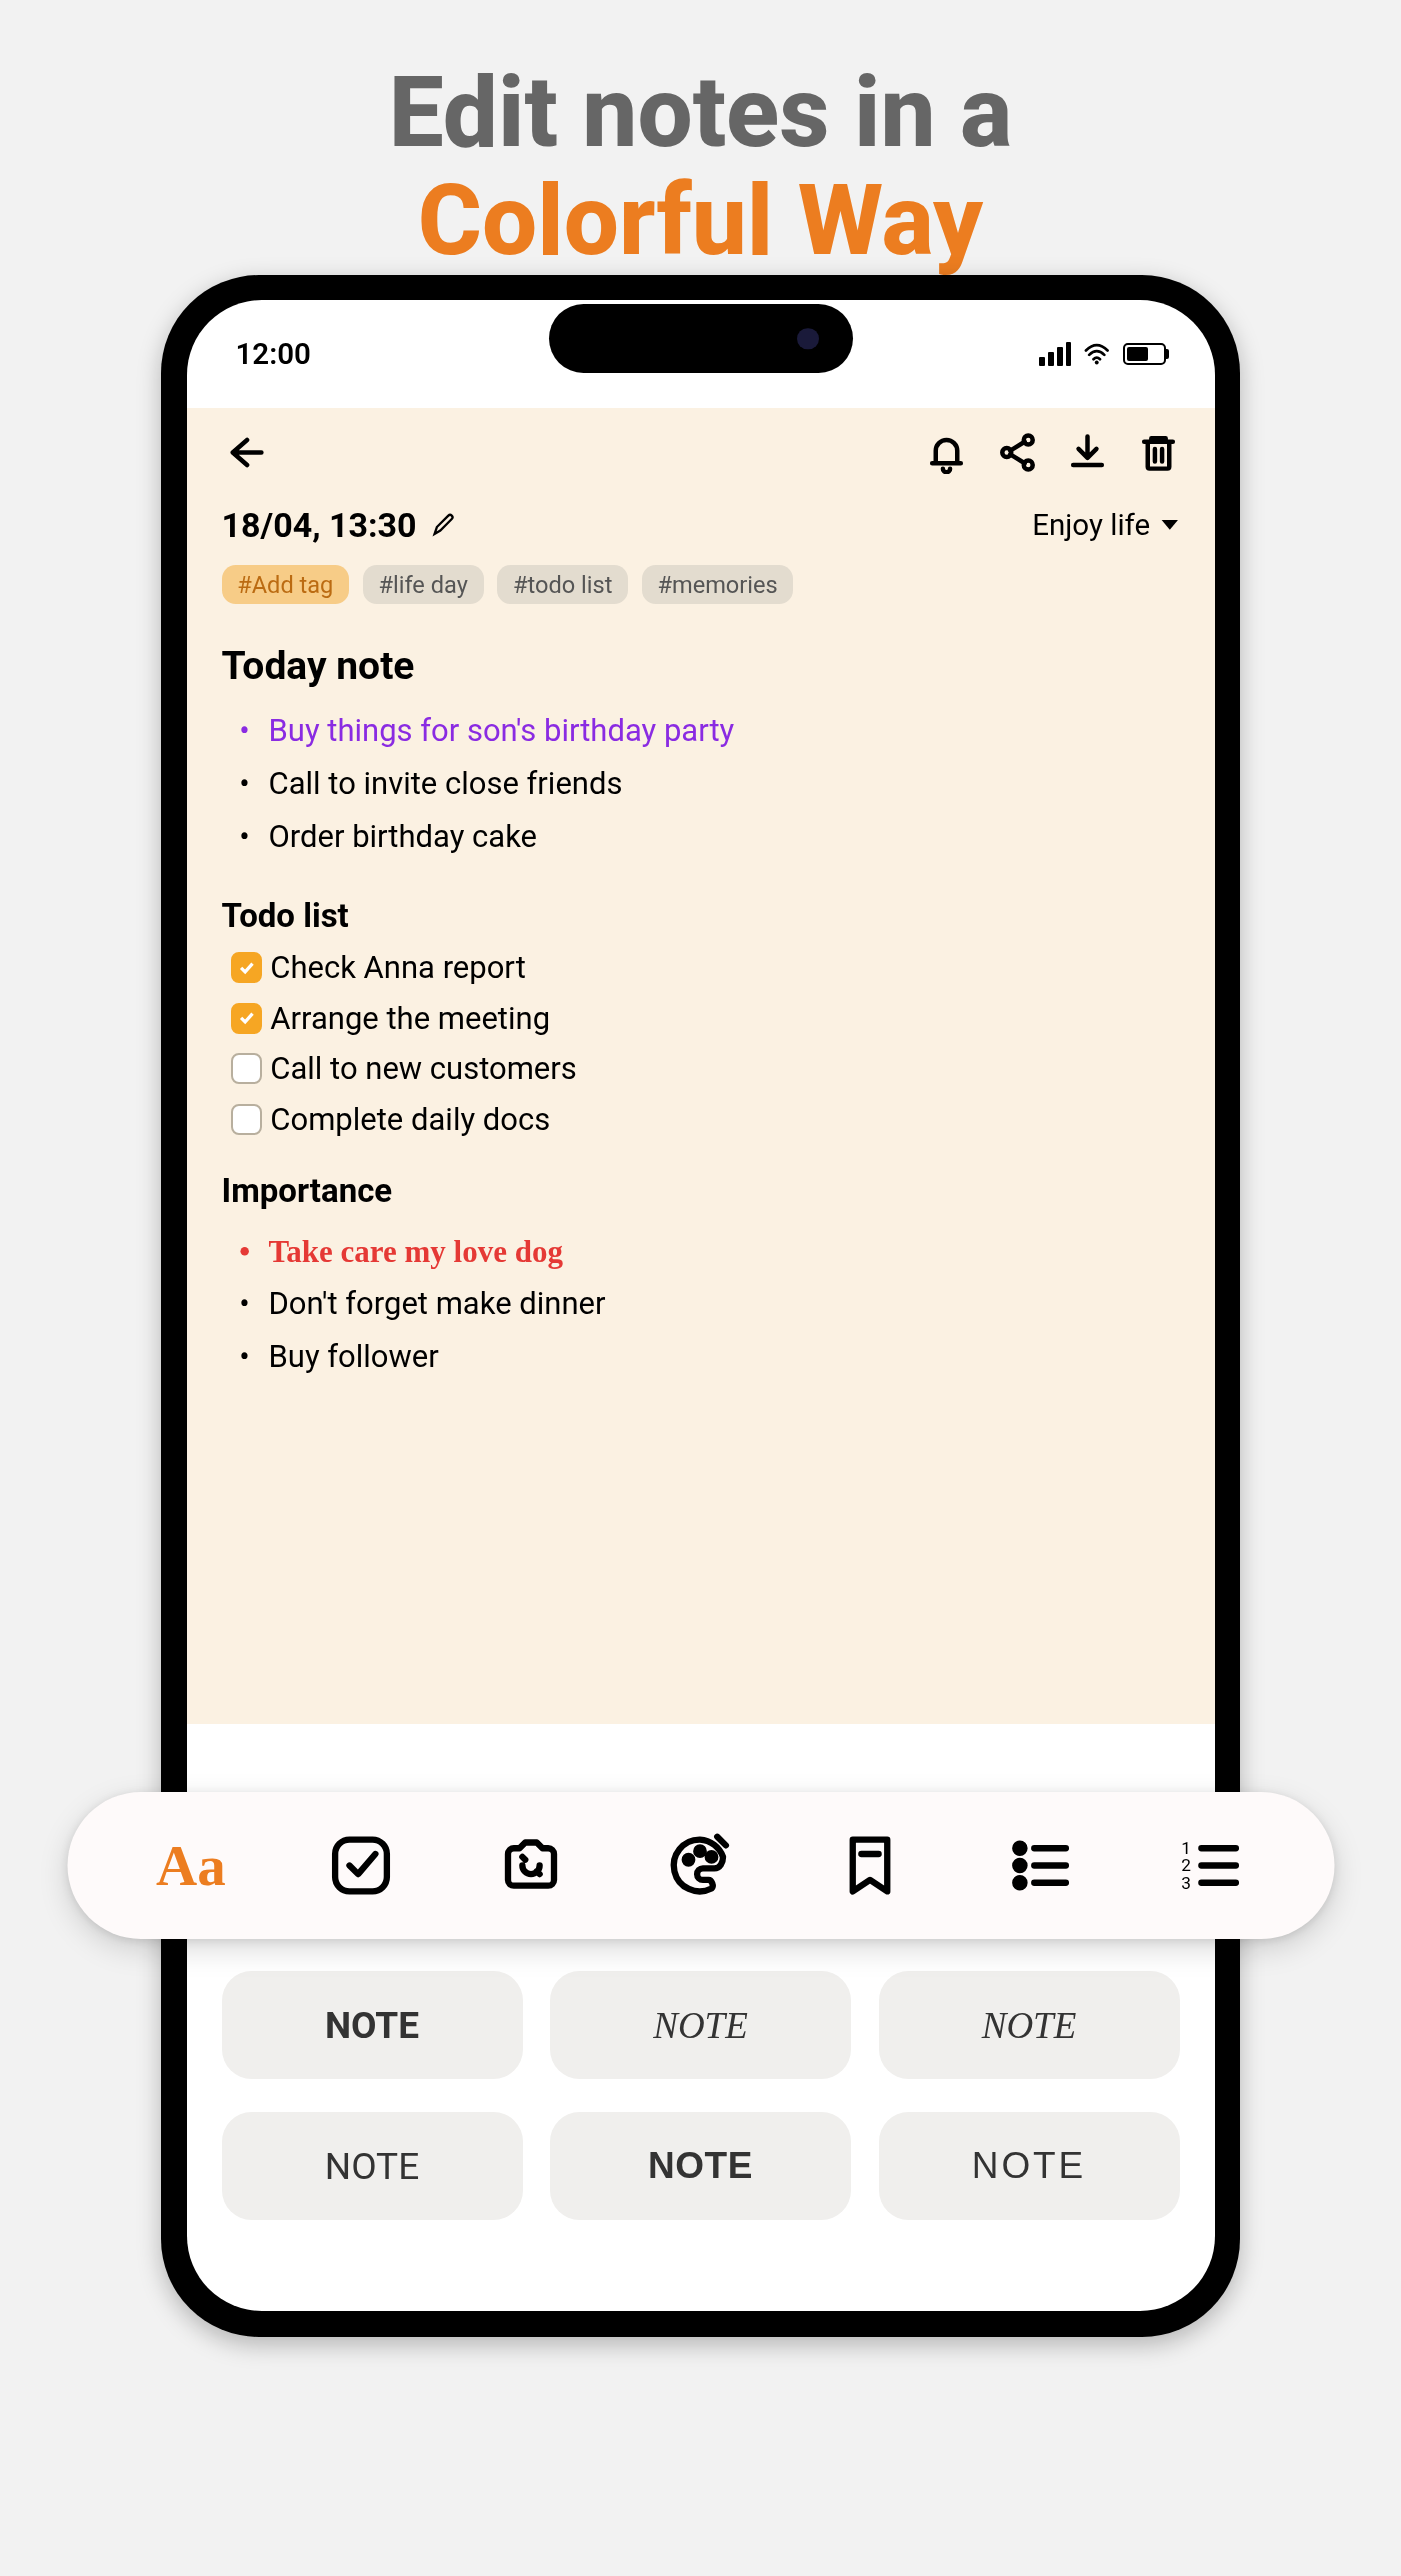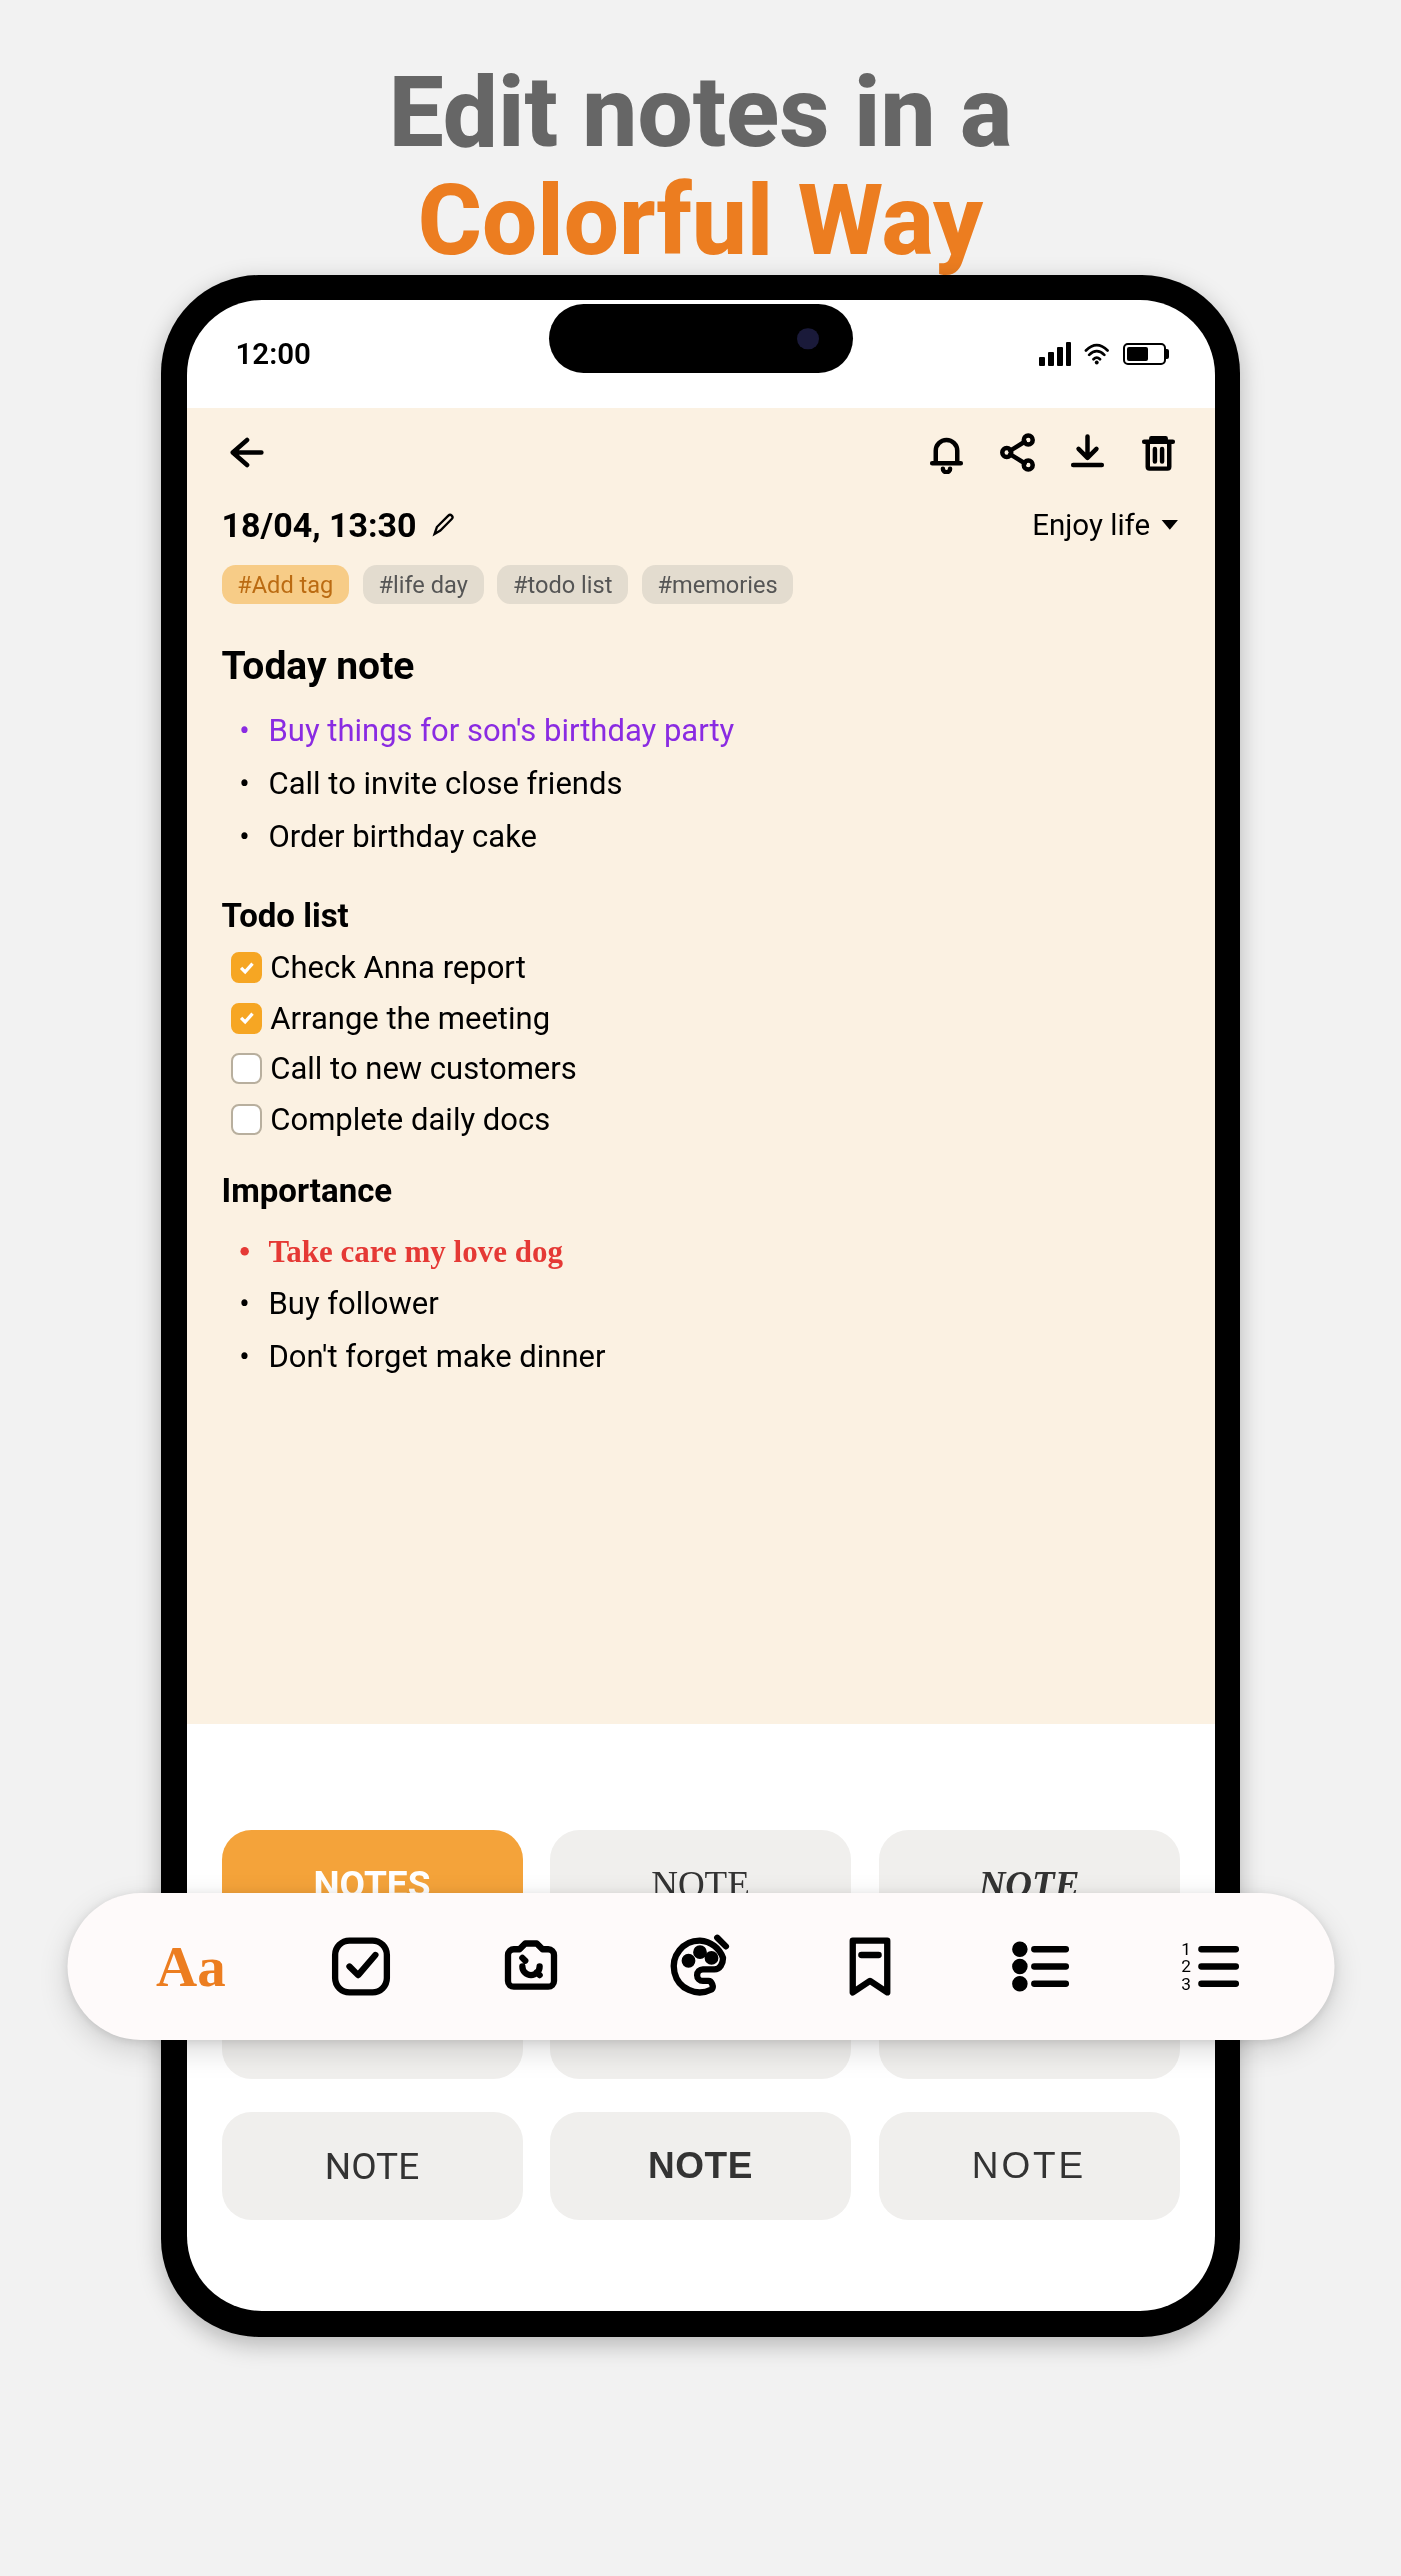--- a/index.html
+++ b/index.html
@@ -150,21 +150,21 @@
     display:flex; align-items:center; justify-content:center;
     flex-shrink:0;
   }
   .chk.checked { background:#F6A623; border-color:#F6A623; }
   .chk.checked svg { width:19.6px; height:19.6px; stroke:#fff; stroke-width:4; fill:none;}
   .imp-red { color:#E53935; font-weight:700; font-family: Georgia, "Times New Roman", serif; font-style:normal; }
   .imp-red::before{color:#E53935;}
   
   .floating-toolbar {
     position: absolute;
-    top: 1893px;
+    top: 1792px;
     left: 50%; transform: translateX(-50%);
     width: 1267px;
     height: 147px;
     background: #fefafa;
     border-radius: 79px;
     box-shadow: 0 9.8px 29.5px rgba(0,0,0,.15), 0 2px 9.8px rgba(0,0,0,.1);
     display:flex; align-items:center; justify-content:space-around;
     padding: 0 39px;
     z-index: 100;
   }
@@ -315,22 +315,22 @@
         <span>Call to new customers</span>
       </div>
       <div class="todo-item">
         <span class="chk"></span>
         <span>Complete daily docs</span>
       </div>
 
       <div class="sub-title">Importance</div>
       <ul class="bullets">
         <li class="imp-red">Take care my  love dog</li>
+        <li>Don't forget make dinner</li>
         <li>Buy follower</li>
-        <li>Don't forget make dinner</li>
       </ul>
     </div>
 
     <div class="font-grid">
       <div class="font-row">
         <div class="font-cell selected">NOTES</div>
         <div class="font-cell f-serif">NOTE</div>
         <div class="font-cell f-rounded">NOTE</div>
       </div>
       <div class="font-row">

